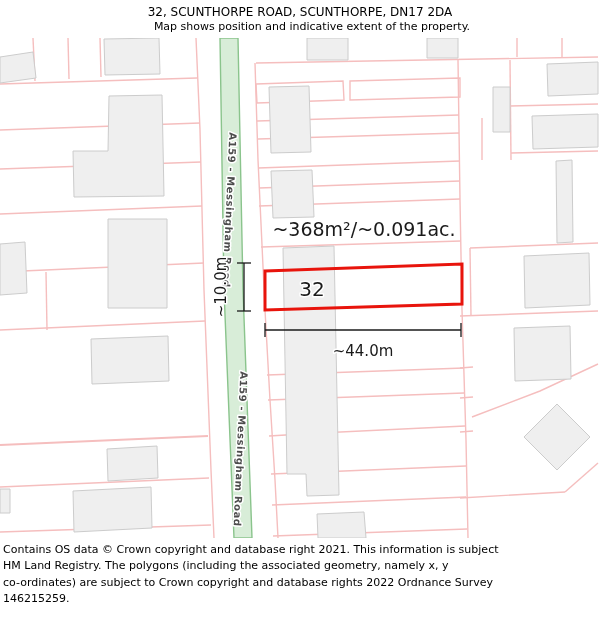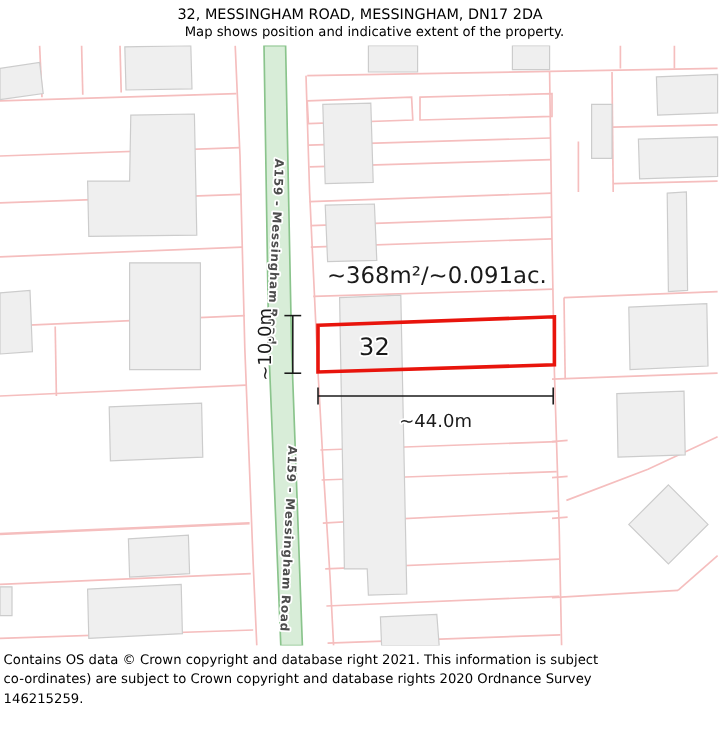--- a/index.html
+++ b/index.html
@@ -21,21 +21,21 @@
   .footer {
     position:absolute; left:0; top:538px; width:584px;
     box-sizing:border-box; padding:4px 6px 0 3px;
     font-size:11px; line-height:16.4px; color:#000;
   }
 </style>
 </head>
 <body>
 
 <div class="header">
-  <div class="title">32, MESSINGHAM ROAD, MESSINGHAM, DN17 2DA</div>
+  <div class="title">32, SCUNTHORPE ROAD, SCUNTHORPE, DN17 2DA</div>
   <div class="subtitle">Map shows position and indicative extent of the property.</div>
 </div>
 
 <svg class="map" width="600" height="500" viewBox="0 38 600 500" xmlns="http://www.w3.org/2000/svg">
 
   <g fill="none" stroke-width="1.4" stroke="#f5bebe">
     <path d="M33,38 L35,81"></path>
     <path d="M68,38 L69,79"></path>
     <path d="M100,38 L101,77"></path>
     <path d="M196,38 L200,130 L204,290 L211,470 L214,538"></path>
@@ -133,15 +133,16 @@
   </g>
 
   <text class="halo maplabel-lg" x="364" y="236" text-anchor="middle" fill="#1a1a1a">~368m²/~0.091ac.</text>
   <text class="halo maplabel-md" x="312" y="296" text-anchor="middle" fill="#1a1a1a">32</text>
   <text class="halo maplabel-sm" x="363" y="356" text-anchor="middle" fill="#1a1a1a">~44.0m</text>
   <text class="halo maplabel-sm" x="222" y="291" text-anchor="middle" transform="rotate(-90 222 287)" fill="#1a1a1a">~10.0m</text>
 </svg>
 
 <div class="footer">
   <div>Contains OS data © Crown copyright and database right 2021. This information is subject</div>
-  <div>co-ordinates) are subject to Crown copyright and database rights 2020 Ordnance Survey</div>
+  <div>HM Land Registry. The polygons (including the associated geometry, namely x, y</div>
+  <div>co-ordinates) are subject to Crown copyright and database rights 2022 Ordnance Survey</div>
   <div>146215259.</div>
 </div>
 
 </body></html>

